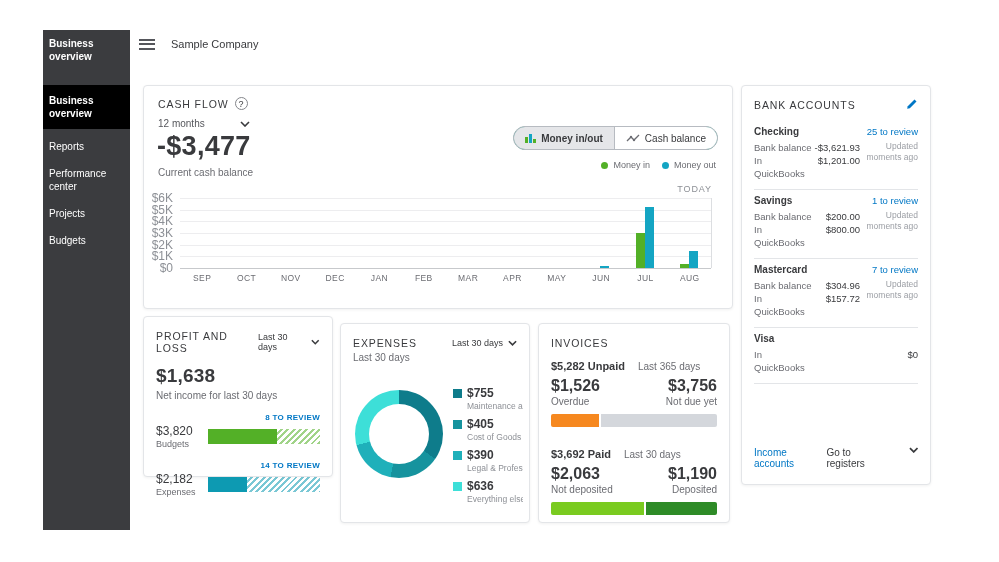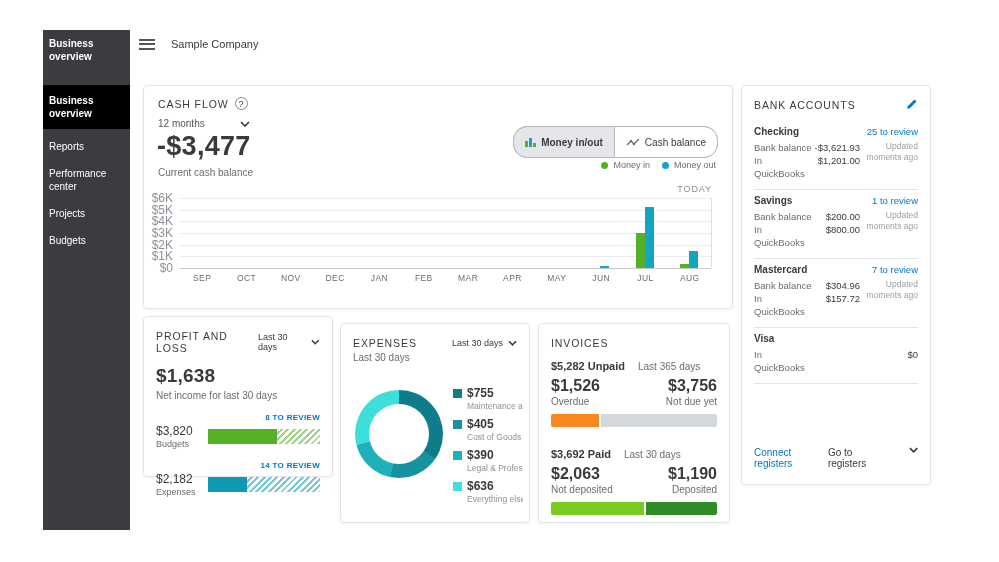--- a/index.html
+++ b/index.html
@@ -26,21 +26,21 @@
   .card { position:absolute; background:#fff; border:1px solid #e3e5e8; border-radius:4px; box-shadow:0 1px 3px rgba(0,0,0,.06); }
   .card-title { font-size:10.5px; letter-spacing:.9px; color:#393a3d; }
   .chev { display:inline-block; }
   
   .cashflow { left:143px; top:85px; width:590px; height:224px; }
   .cf-titlerow { position:absolute; left:14px; top:11px; display:flex; align-items:center; gap:6px; }
   .help { width:13px; height:13px; border:1px solid #84868b; border-radius:50%; font-size:9px; color:#393a3d;
           display:flex; align-items:center; justify-content:center; cursor:pointer; }
   .cf-period { position:absolute; left:14px; top:32px; width:92px; font-size:10px; color:#56575c;
                display:flex; justify-content:space-between; align-items:center; cursor:pointer; }
-  .toggle { position:absolute; top:40px; right:14px; display:flex; border:1px solid #b7bbc1; border-radius:14px; overflow:hidden; height:32px; background:#0f766e; }
+  .toggle { position:absolute; top:40px; right:14px; display:flex; border:1px solid #b7bbc1; border-radius:14px; overflow:hidden; height:24px; background:#0f766e; }
   .tg { display:flex; align-items:center; gap:5px; padding:0 11px; font-size:10px; background:#fff; border:none;
         color:#393a3d; cursor:pointer; font-family:inherit; }
   .tg.selected { background:#e5e6e9; font-weight:700; }
   .tg + .tg { border-left:1px solid #b7bbc1; }
   .cf-balance { position:absolute; left:13px; top:45px; font-size:27px; font-weight:700; letter-spacing:.3px; }
   .cf-caption { position:absolute; left:14px; top:81px; font-size:10px; color:#6b6c72; }
   .cf-legend { position:absolute; top:74px; right:16px; display:flex; align-items:center; font-size:9px; color:#6b6c72; }
   .dot { width:7px; height:7px; border-radius:50%; margin-right:5px; }
   .dot.second { margin-left:12px; }
   .cf-today { position:absolute; top:98px; right:20px; font-size:9px; letter-spacing:.9px; color:#8d9096; }
@@ -331,21 +331,21 @@
           <div>In QuickBooks</div>
         </div>
         <div class="acct-values">
           <div>$0</div>
         </div>
       </div>
     </div>
     <div class="sep"></div>
   </div>
   <div class="bank-footer">
-    <a class="connect">Connect registers</a>
+    <a class="connect">Income accounts</a>
     <span class="registers">
       <span>Go to registers</span>
       <svg class="chev" width="10" height="6" viewBox="0 0 10 6">
           <path d="M1 1 L5 5 L9 1" fill="none" stroke="#393a3d" stroke-width="1.8"></path>
         </svg>
     </span>
   </div>
 </aside>
 
 <section class="card pnl">

